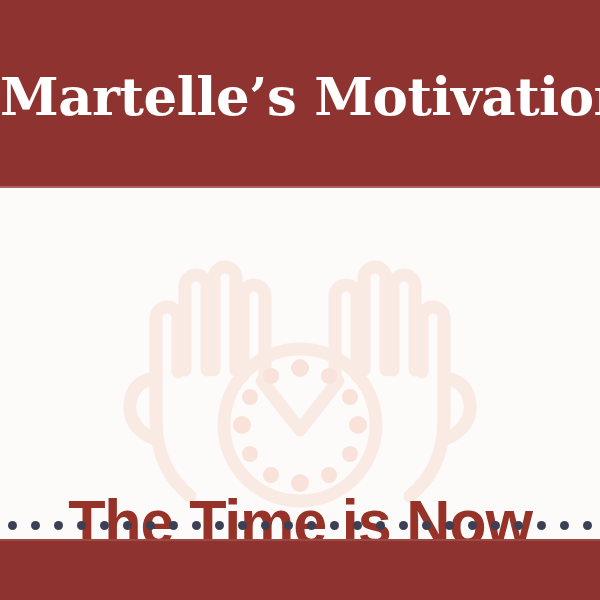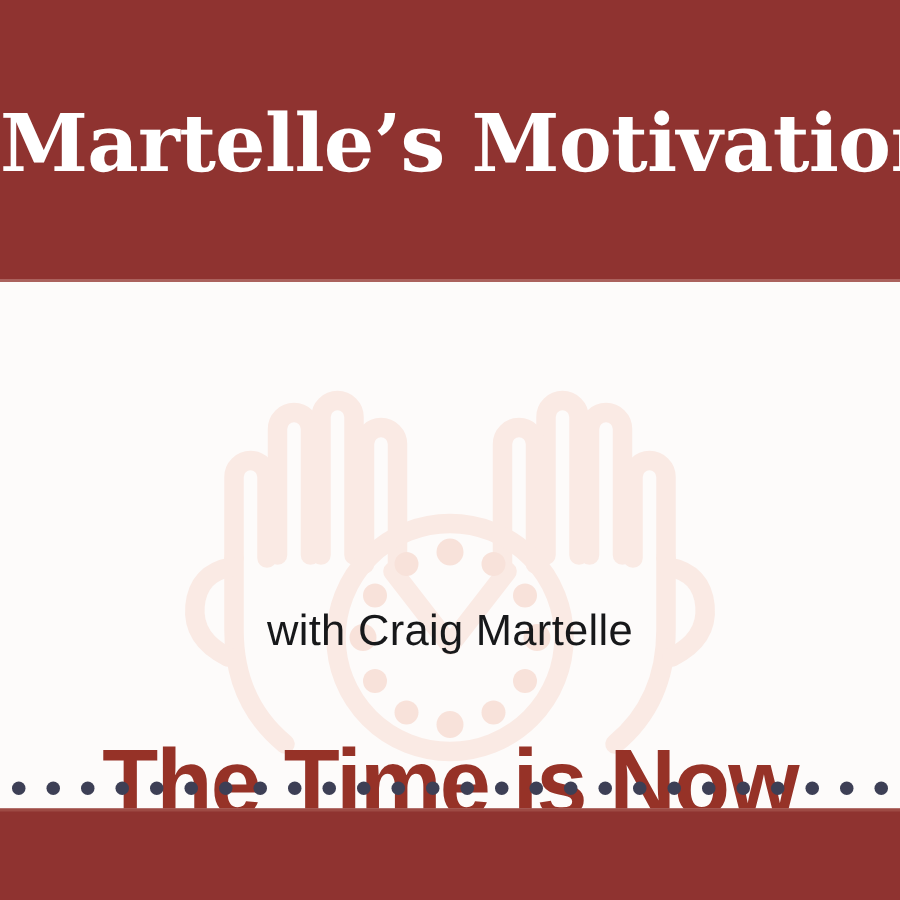--- a/index.html
+++ b/index.html
@@ -179,21 +179,20 @@
         <circle cx="209" cy="225" r="8"></circle>
         <circle cx="180" cy="233" r="9"></circle>
         <circle cx="151" cy="225" r="8"></circle>
         <circle cx="130" cy="204" r="8"></circle>
         <circle cx="122" cy="175" r="9"></circle>
         <circle cx="130" cy="147" r="8"></circle>
         <circle cx="151" cy="126" r="8"></circle>
       </g>
     </svg>
 
-    <div class="byline">with Craig Martelle</div>
 
     <div class="headline">The Time is Now</div>
 
   </div>
 
   <div class="dot-rule">
     <span class="dot"></span>
     <span class="dot"></span>
     <span class="dot"></span>
     <span class="dot"></span>

